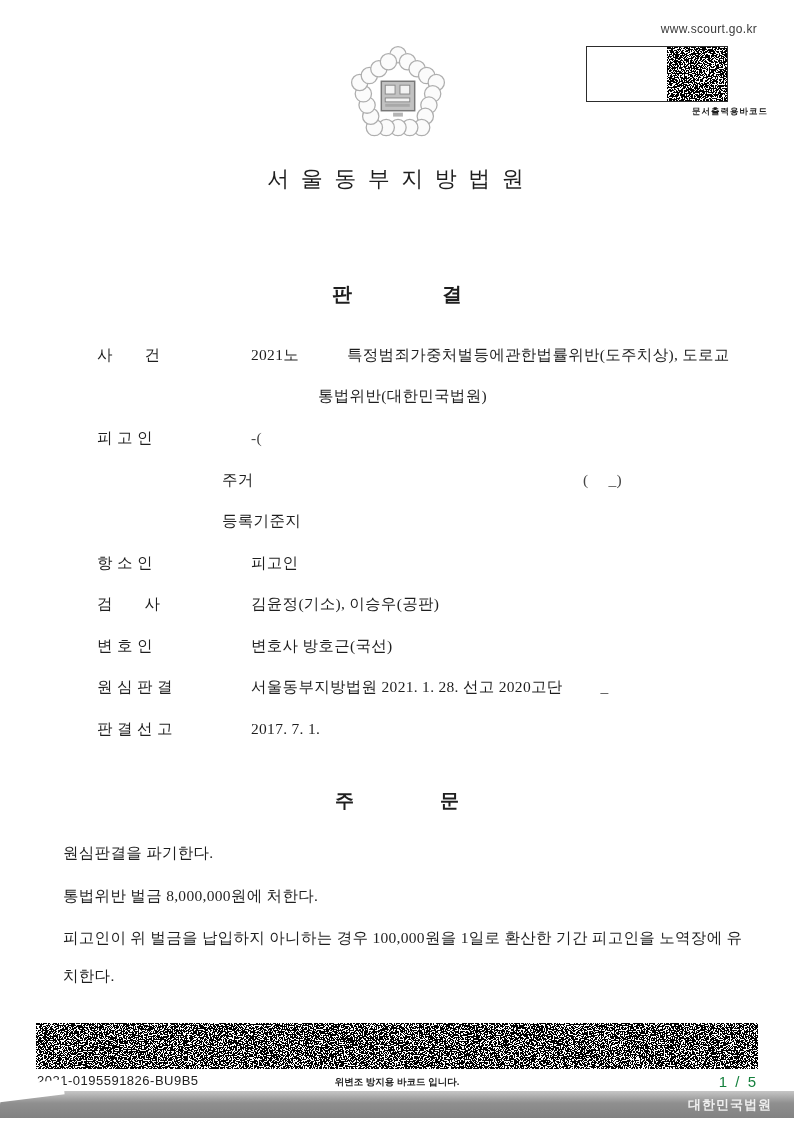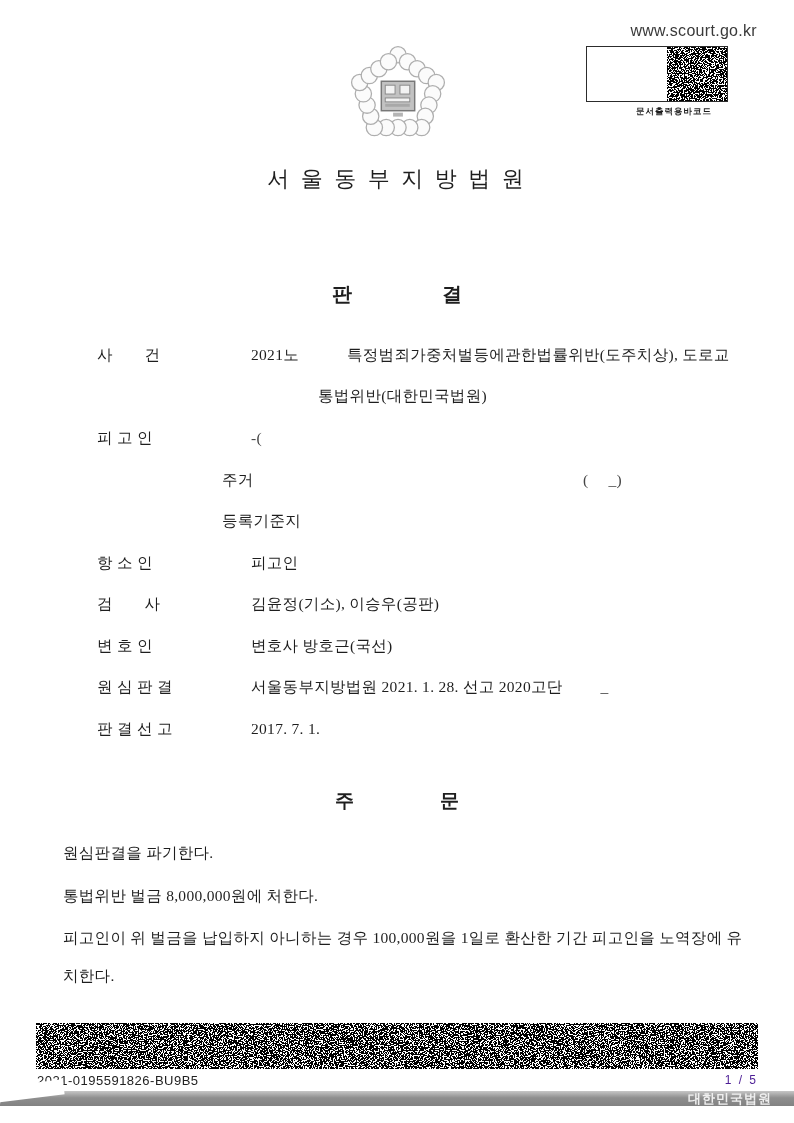--- a/index.html
+++ b/index.html
@@ -4,24 +4,24 @@
 <style>
   html,body { margin:0; padding:0; background:#e9e9e9; }
   .page {
     position:relative; width:794px; height:1123px; margin:0 auto;
     background:#ffffff; overflow:hidden;
     font-family:"Liberation Serif","DejaVu Serif",serif; color:#1e1e1e;
   }
   .sans { font-family:"Liberation Sans","DejaVu Sans",sans-serif; }
 
   
-  .site-url { position:absolute; top:22px; right:37px; font-size:16px; color:#3a3a3a; letter-spacing:.3px;margin-left:24px; }
+  .site-url { position:absolute; top:22px; right:37px; font-size:12px; color:#3a3a3a; letter-spacing:.3px;margin-left:24px; }
   .bc-box { position:absolute; left:586px; top:46px; width:140px; height:54px; border:1.5px solid #2c2c2c; background:#fff; }
   .bc-box svg { position:absolute; right:0; top:0; width:60px; height:100%; display:block; }
-  .bc-label { position:absolute; left:636px; top:106px; width:132px; text-align:left; font-size:8.5px; font-weight:700; color:#1d1d1d; letter-spacing:1px; }
+  .bc-label { position:absolute; left:636px; top:106px; width:132px; text-align:right; font-size:8.5px; font-weight:700; color:#1d1d1d; letter-spacing:1px; }
 
   
   .emblem { position:absolute; left:347px; top:42px; width:102px; height:106px; }
 
   
   .court-name { position:absolute; top:164px; left:0; width:100%; text-align:center;
     font-size:22px; font-weight:400; letter-spacing:3px; }
   .division  { position:absolute; top:226px; left:0; width:100%; text-align:center;
     font-size:19px; font-weight:700; letter-spacing:4px; }
   .judg-heading, .disp-heading { position:absolute; left:0; width:100%;
@@ -41,22 +41,22 @@
   .redact-mark { margin-left:38px; color:#353535; }
 
   
   .para { position:absolute; left:63px; width:692px; font-size:15.5px; letter-spacing:.3px; line-height:38px; }
 
   
   .strip { position:absolute; left:36px; top:1023px; width:722px; height:46px; }
   .strip svg { width:100%; height:100%; display:block; }
   .doc-code { position:absolute; left:37px; top:1073px; font-size:13px; letter-spacing:.5px; color:#222; }
   .bc-caption { position:absolute; left:0; top:1076px; width:794px; text-align:center; font-size:9.5px; font-weight:700; color:#222; }
-  .page-num { position:absolute; right:36px; top:1073px; font-size:12px; color:#4c1d95; letter-spacing:2px; }
-  .band { position:absolute; left:0; top:1091px; width:794px; height:15px;
+  .page-num { position:absolute; right:36px; top:1073px; font-size:15px; color:#15803d; letter-spacing:2px; }
+  .band { position:absolute; left:0; top:1091px; width:794px; height:27px;
     background:linear-gradient(180deg,#c6c6c6 0%,#8f8f8f 45%,#828282 100%);
     border-top-left-radius:14px; }
   .band-slash { position:absolute; left:-14px; top:-7px; width:78px; height:15px;
     background:#ffffff; transform:rotate(-7deg); }
   .band-text { position:absolute; right:22px; top:50%; transform:translateY(-50%);
     color:#efefef; font-size:13px; font-weight:700; letter-spacing:1px; }
 </style>
 </head>
 <body>
 
@@ -168,20 +168,21 @@
   <div class="para" style="top:834px">원심판결을 파기한다.</div>
   <div class="para" style="top:877px">통법위반 벌금 8,000,000원에 처한다.</div>
   <div class="para" style="top:919px">피고인이 위 벌금을 납입하지 아니하는 경우 100,000원을 1일로 환산한 기간 피고인을 노역장에 유치한다.</div>
 
   <div class="strip">
     <svg>
         <rect width="100%" height="100%" filter="url(#speckle)"></rect>
       </svg>
   </div>
   <div class="doc-code sans">2021-0195591826-BU9B5</div>
+  <div class="bc-caption sans">위변조 방지용 바코드 입니다.</div>
   <div class="page-num sans">1 / 5</div>
 
   <div class="band">
     <div class="band-slash"></div>
     <div class="band-text sans">대한민국법원</div>
   </div>
 
 </div>
 
 </body></html>

